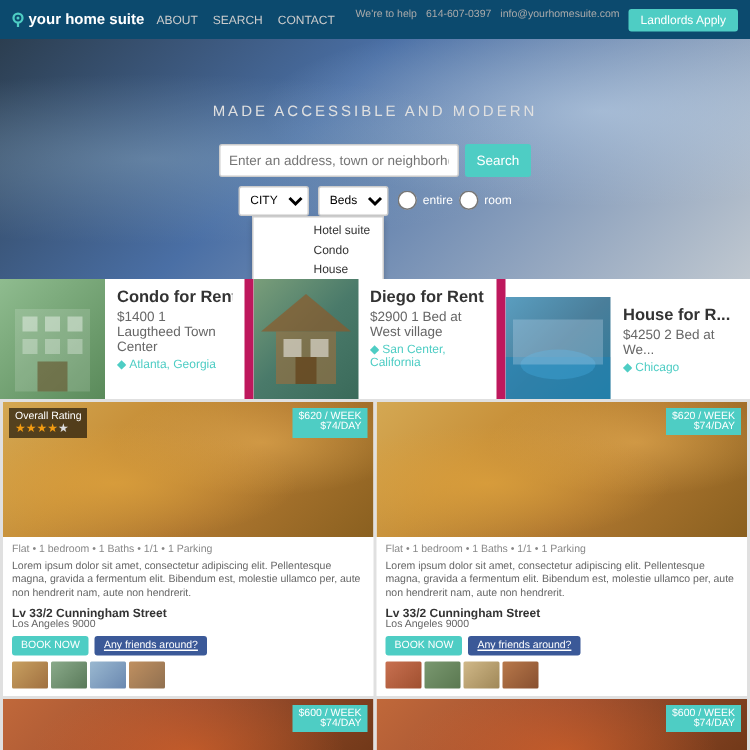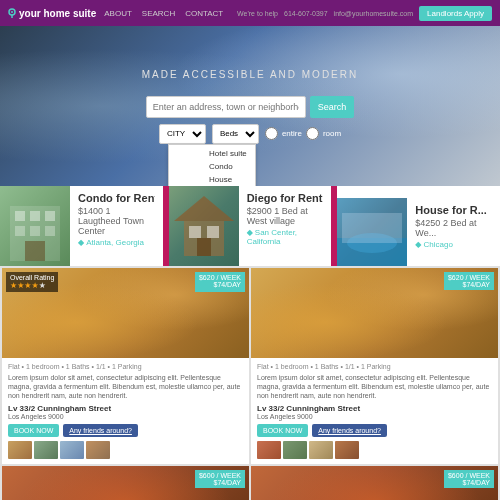--- a/index.html
+++ b/index.html
@@ -1,20 +1,20 @@
 <!DOCTYPE html>
 <html><head>
   <meta charset="utf-8">
   <style>
     * { box-sizing: border-box; margin: 0; padding: 0; }
     body { font-family: Arial, sans-serif; width: 500px; height: 500px; overflow: hidden; background: #f0f0f0; }
 
     
     .navbar {
-      background: #701a75;
+      background: #0c4a6e;
       display: flex;
       align-items: center;
       padding: 0 8px;
       height: 26px;
       gap: 8px;
     }
     .navbar-brand {
       color: #4ecdc4;
       font-size: 10px;
       font-weight: bold;
@@ -29,21 +29,20 @@
       flex: 1;
     }
     .nav-link {
       color: #ccc;
       font-size: 8px;
       text-decoration: none;
       text-transform: uppercase;
     }
     .nav-right {
       display: flex;
-      align-items: center;
       gap: 6px;
       font-size: 7px;
       color: #aaa;
     }
     .btn-landlord {
       background: #4ecdc4;
       color: #fff;
       font-size: 8px;
       padding: 3px 8px;
       border: none;

